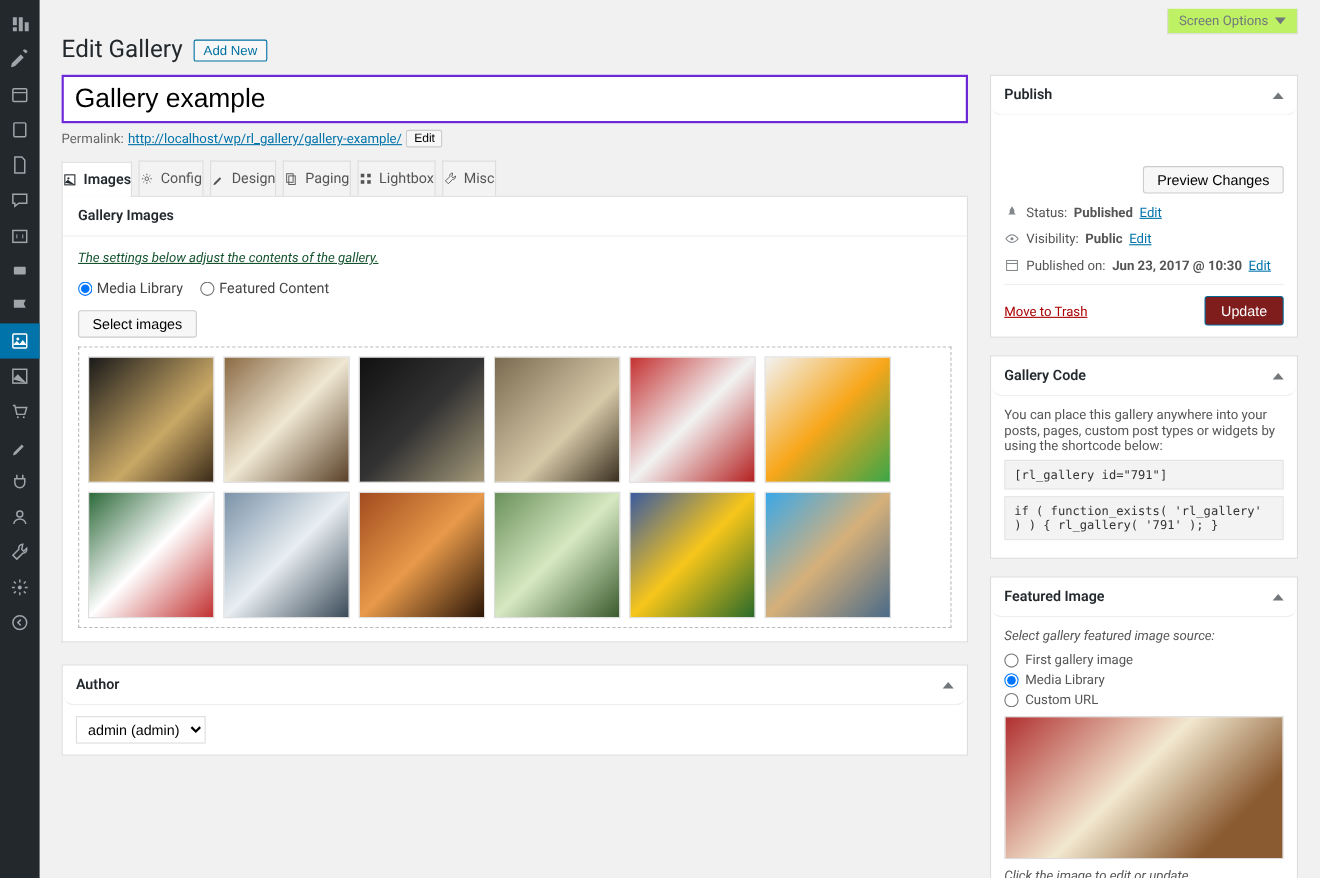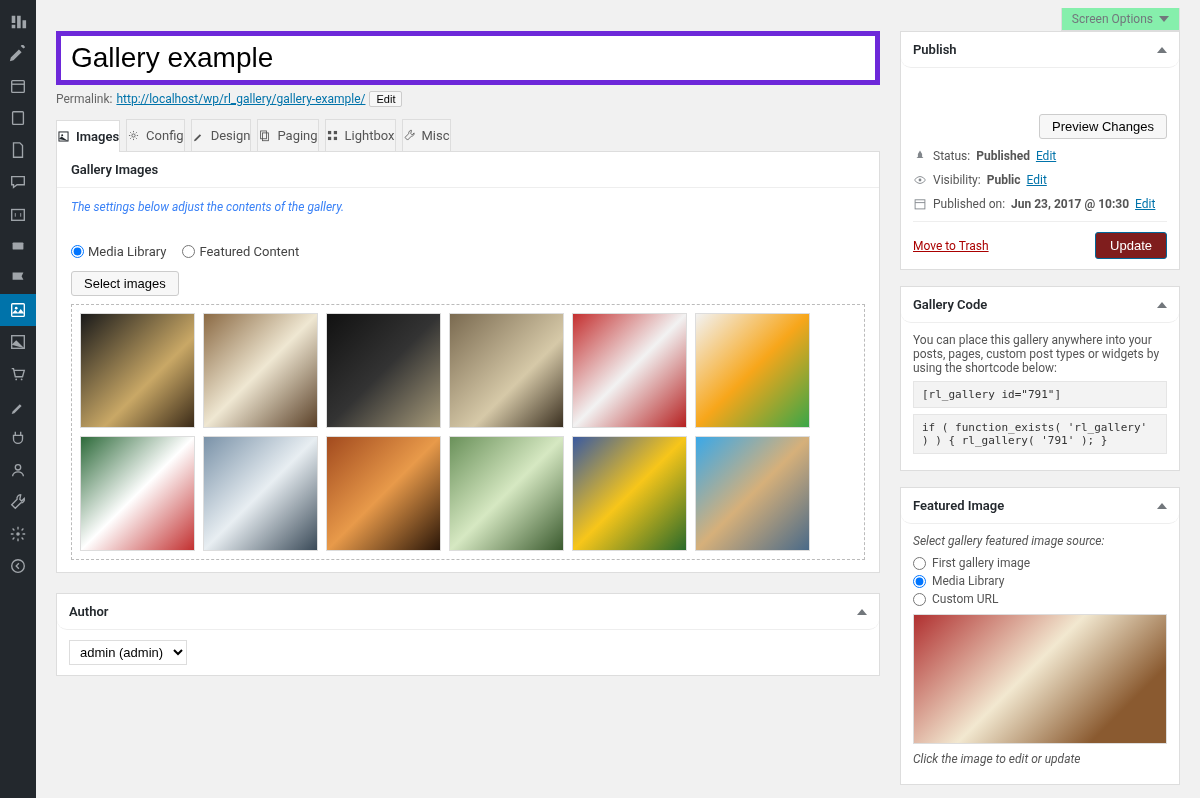--- a/index.html
+++ b/index.html
@@ -5,39 +5,39 @@
 * { box-sizing: border-box; margin: 0; padding: 0; }
 body { font-family: -apple-system, BlinkMacSystemFont, "Segoe UI", Roboto, sans-serif; font-size: 13px; color: #444; background: #f1f1f1; }
 .wrap { display: flex; min-height: 798px; }
 .admin-bar { width: 36px; background: #23282d; padding-top: 6px; position: relative; }
 .admin-bar .item { width: 36px; height: 32px; display: flex; align-items: center; justify-content: center; color: #a0a5aa; cursor: pointer; position: relative; }
 .admin-bar .item.active { background: #0073aa; color: #fff; }
 .admin-bar .item.active::after { content:''; position:absolute; right:-8px; top:50%; transform:translateY(-50%); border:8px solid transparent; border-left-color:#0073aa; width:0; height:0; }
 .admin-bar svg { width:18px; height:18px; }
 .content { flex:1; padding: 8px 20px 40px 20px; }
 .topbar { display:flex; justify-content:flex-end; }
-.screen-options { background:#86efac; border:1px solid #ddd; border-top:none; padding:4px 10px; font-size:12px; color:#72777c; cursor:pointer; display:flex; align-items:center; gap:6px; }
+.screen-options { background:#bef264; border:1px solid #ddd; border-top:none; padding:4px 10px; font-size:12px; color:#72777c; cursor:pointer; display:flex; align-items:center; gap:6px; }
 .title-row { display:flex; align-items:center; gap:10px; margin: 2px 0 10px 0; }
 h1 { font-size:22px; font-weight:400; color:#23282d; }
 .btn-outline { border:1px solid #0071a1; color:#0071a1; background:#f7f7f7; padding:2px 8px; font-size:12px; border-radius:2px; cursor:pointer; }
 .main-cols { display:flex; gap:20px; }
 .col-left { flex:1; min-width:0; }
 .col-right { width:280px; flex-shrink:0; }
-.titlebox input { width:100%; font-size:28px; padding:6px 10px; border:5px solid #6d28d9; background:#fff; }
+.titlebox input { width:100%; font-size:24px; padding:6px 10px; border:2px solid #6d28d9; background:#fff; }
 .permalink { margin:6px 0 12px 0; font-size:12px; color:#666; display:flex; align-items:center; gap:4px; flex-wrap:wrap; }
 .permalink a { color:#0073aa; text-decoration:underline; }
 .btn-small { border:1px solid #ccc; background:#f7f7f7; padding:1px 6px; font-size:11px; border-radius:2px; cursor:pointer; }
 .tabs { display:flex; border-bottom:1px solid #ddd; }
 .tab { padding:8px 0; border:1px solid #ddd; border-bottom:none; background:#f3f3f3; margin-right:6px; font-size:13px; color:#555; cursor:pointer; display:flex; align-items:center; gap:6px; }
 .tab.active { background:#fff; position:relative; top:1px; font-weight:600; color:#23282d; }
 .tab svg { width:13px; height:13px; }
 .panel { background:#fff; border:1px solid #ddd; border-top:none; margin-bottom:20px; }
 .panel-hd { padding:10px 14px; border-bottom:1px solid #eee; font-size:13px; font-weight:600; color:#23282d; display:flex; justify-content:space-between; align-items:center; }
 .panel-bd { padding:12px 14px; }
-.hint { font-style:italic; color:#3b82f6; font-size:12px; margin-bottom:30px; }
+.hint { font-style:italic; color:#14532d; font-size:12px; margin-bottom:14px;text-decoration:underline; }
 .radios { display:flex; gap:16px; margin-bottom:12px; }
 .radios label { display:flex; align-items:center; gap:4px; font-size:13px; cursor:pointer; }
 .btn { border:1px solid #ccc; background:#f7f7f7; padding:4px 12px; font-size:13px; border-radius:3px; cursor:pointer; }
 .thumbs-box { border:1px dashed #bbb; padding:8px; margin-top:8px; }
 .thumbs { display:flex; flex-wrap:wrap; gap:8px; }
 .thumb { width:115px; height:115px; border:1px solid #ddd; background:#444; }
 .th0{background:linear-gradient(135deg,#1a1a1a,#c9a866 60%,#3a2a18)}
 .th1{background:linear-gradient(135deg,#8b6a44,#efe7d2 50%,#5a4028)}
 .th2{background:linear-gradient(135deg,#111,#333 50%,#a69a7a)}
 .th3{background:linear-gradient(135deg,#7a6a50,#d6c9a8 60%,#3a2f20)}
@@ -175,20 +175,24 @@
   </div>
 
   <div class="content">
     <div class="topbar">
       <div class="screen-options">
         <span>Screen Options</span>
         <span class="triangle down"></span>
       </div>
     </div>
 
+    <div class="title-row">
+      <h1>Edit Gallery</h1>
+      <button class="btn-outline">Add New</button>
+    </div>
 
     <div class="main-cols">
       <div class="col-left">
         <div class="titlebox">
           <input type="text" value="Gallery example" style="">
         </div>
         <div class="permalink">
           <span>Permalink:</span>
           <a href="#"><span>http://localhost/wp/rl_gallery/</span><span>gallery-example/</span></a>
           <button class="btn-small">Edit</button>

